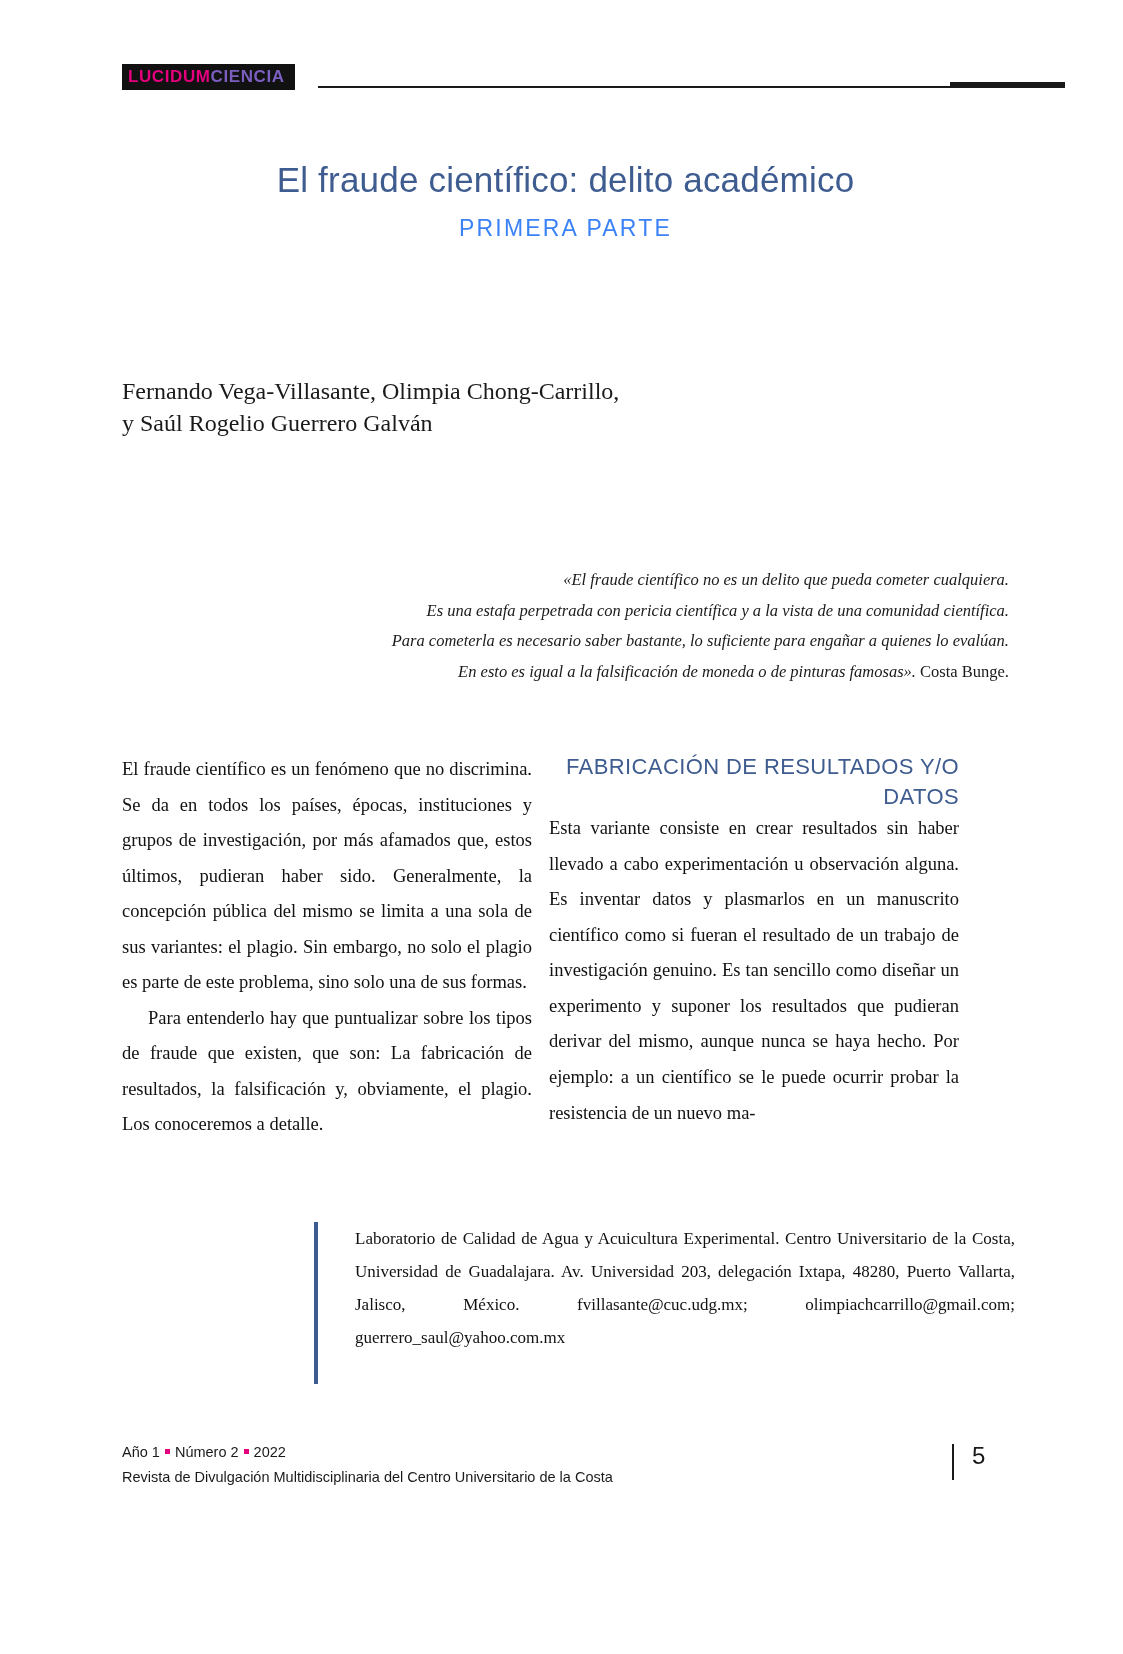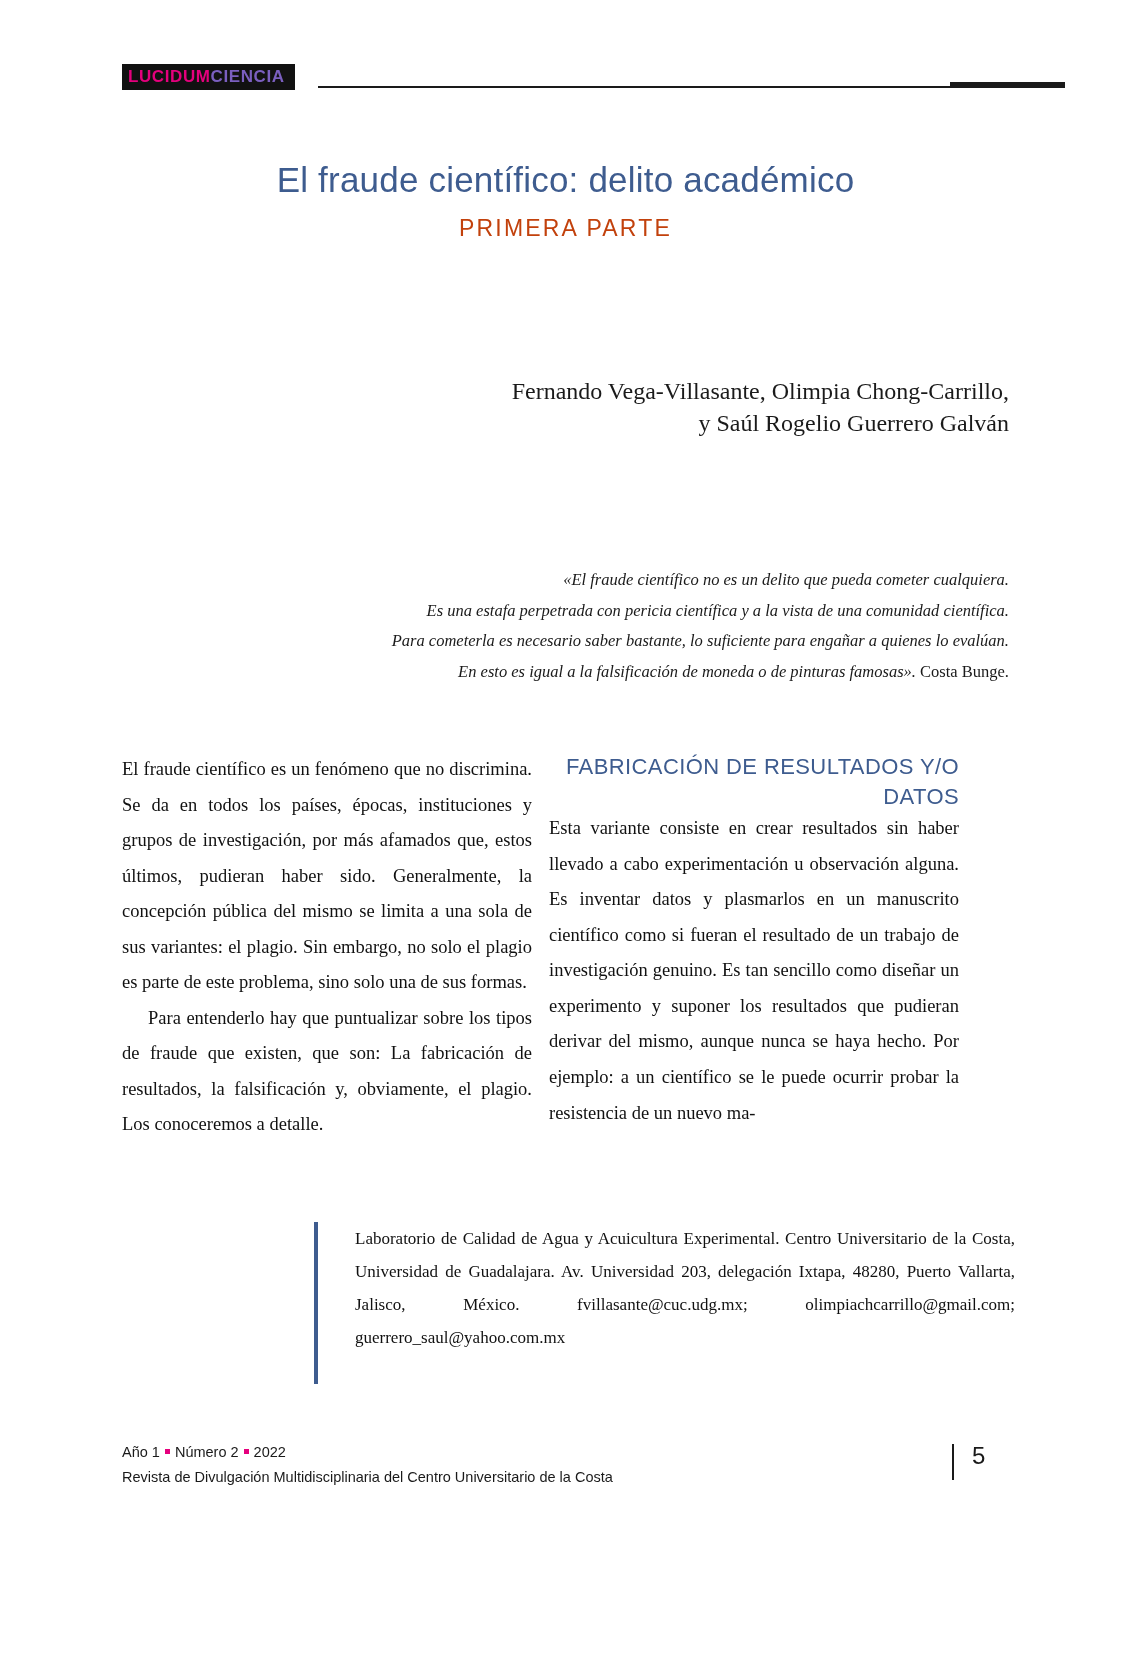--- a/index.html
+++ b/index.html
@@ -80,31 +80,31 @@
     letter-spacing: 0.2px;
   }
   .subtitle {
     position: absolute;
     left: 118px;
     top: 215px;
     width: 887px;
     text-align: center;
     font-family: "Liberation Sans", sans-serif;
     font-size: 23px;
-    color: #c2410c;
+    color: #3b82f6;
     letter-spacing: 2.2px;
   }
 
   
   .authors {
     position: absolute;
     left: 118px;
     top: 375px;
     width: 887px;
-    text-align: right;
+    text-align: left;
     font-family: "Liberation Serif", serif;
     font-size: 24px;
     line-height: 1.35;
     color: #1a1a1a;
   }
 
   
   .epigraph {
     position: absolute;
     left: 250px;

